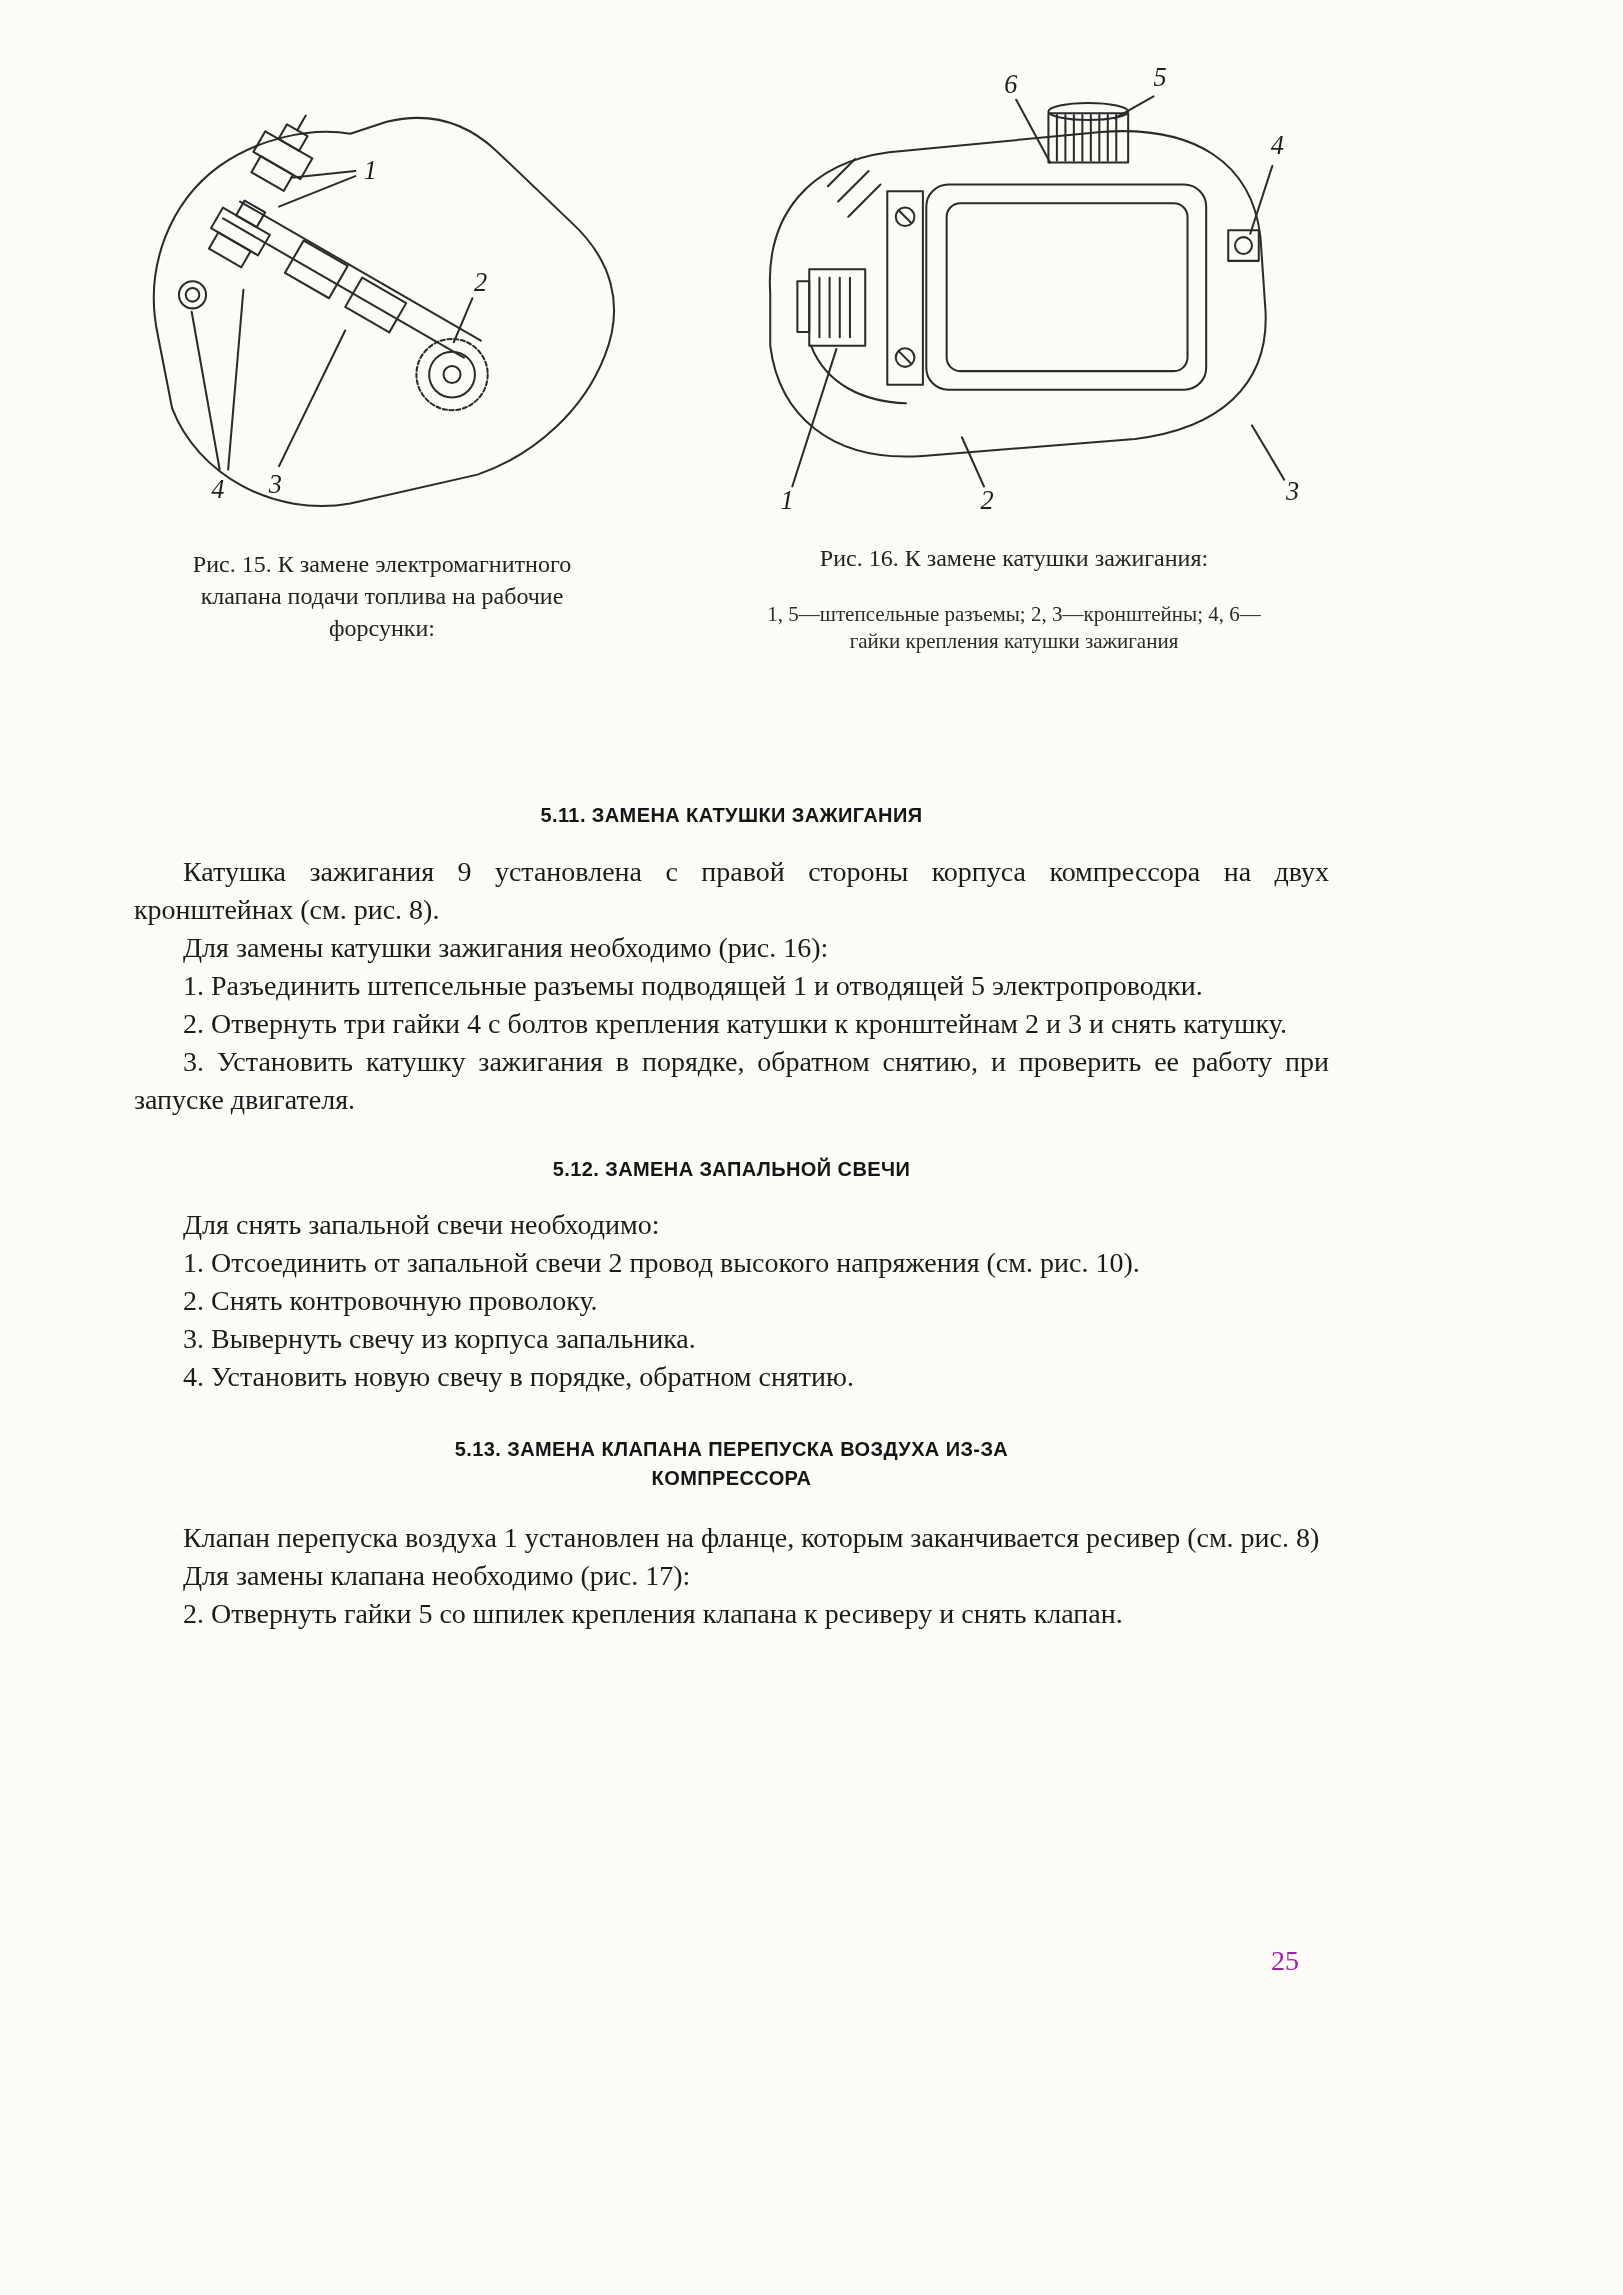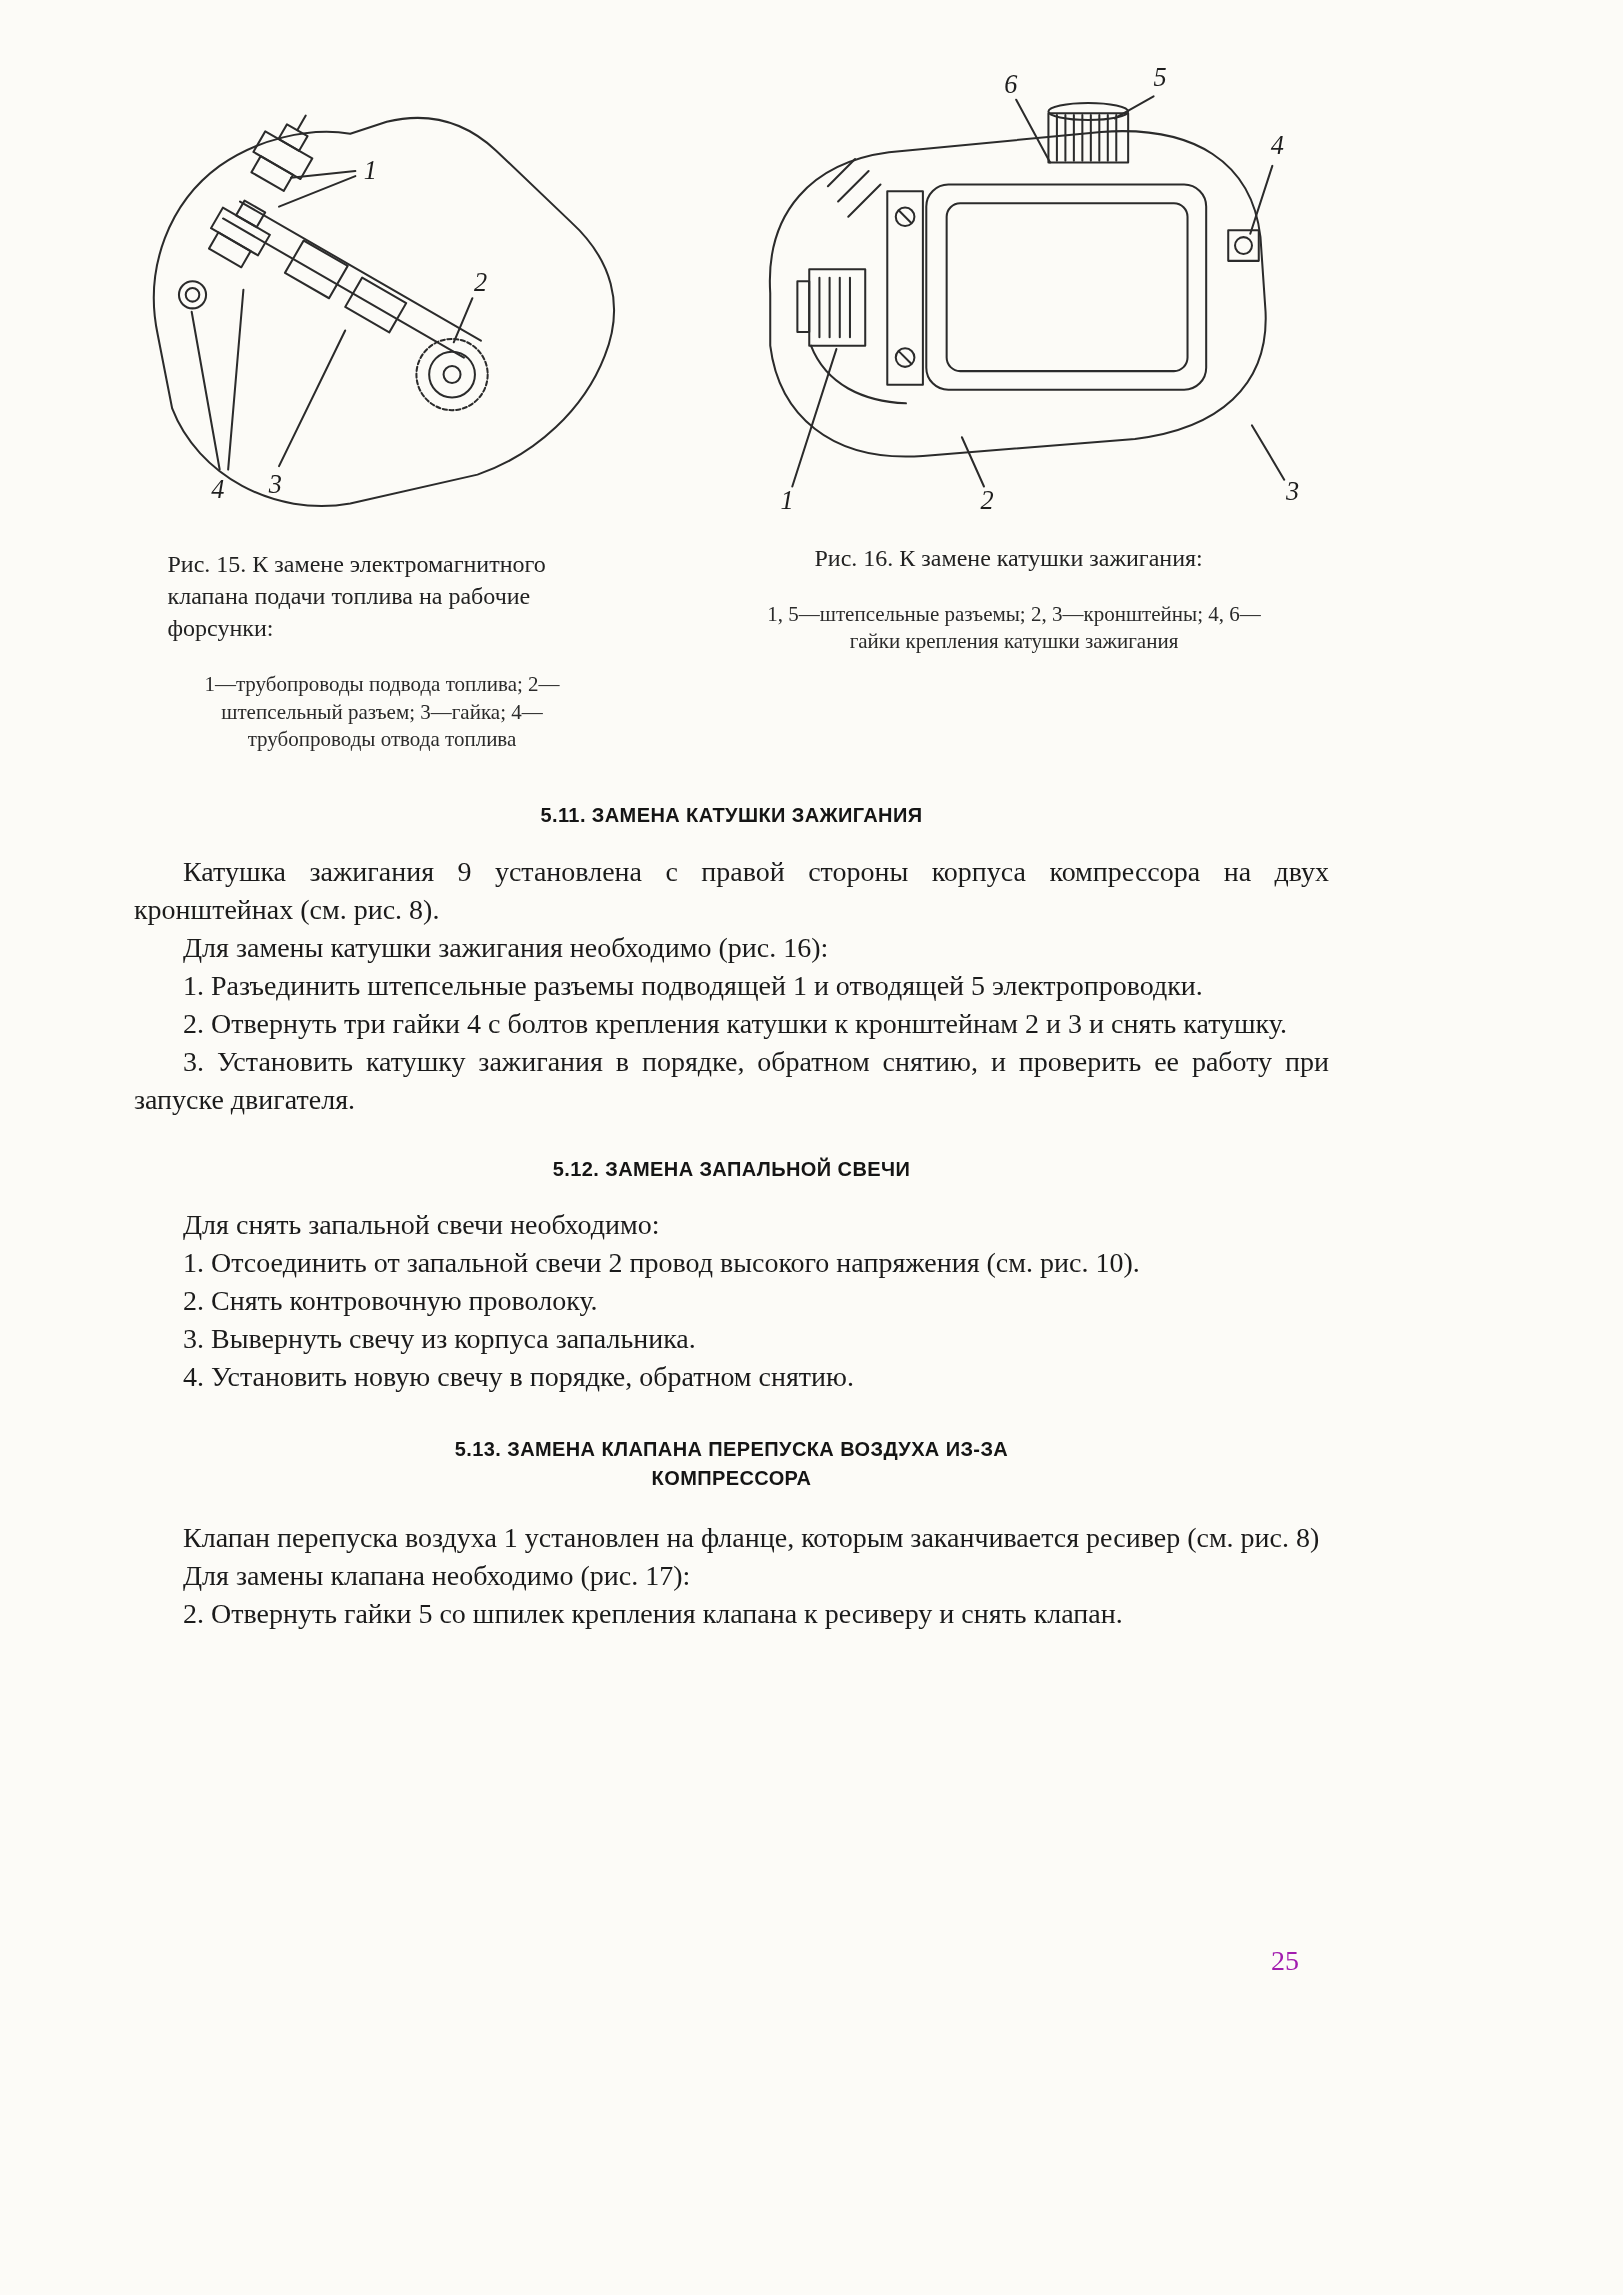--- a/index.html
+++ b/index.html
@@ -11,21 +11,21 @@
     background: #fcfbf7;
     color: #1d1d1d;
     font-family: "Liberation Serif", serif;
     overflow: hidden;
   }
   .figure-block { position: absolute; }
   .fig15 { left: 85px; top: 76px;  width: 594px; }
   .fig16 { left: 700px; top: 59px;  width: 628px; }
   .fig-drawing { display: block; margin: 0 auto; }
   .fig-caption-title {
-    font-size: 24px; line-height: 1.32; text-align: left;
+    font-size: 24px; line-height: 1.32; text-align: center;
     margin: 15.3px auto 0; color: #222;
   }
   .fig15 .fig-caption-title { max-width: 429px; }
   .fig16 .fig-caption-title { max-width: 399px; margin-top: 25.5px; }
   .fig-caption-legend {
     font-size: 21px; line-height: 1.3; text-align: center;
     margin: 27px auto 0; color: #2a2a2a;
   }
   .fig15 .fig-caption-legend { max-width: 407px; }
   .fig16 .fig-caption-legend { max-width: 518px; }
@@ -100,21 +100,20 @@
         <line x1="148" y1="464" x2="115" y2="278"></line>
         <line x1="158" y1="464" x2="176" y2="252"></line>
       </g>
       <text class="callout" x="318" y="122">1</text>
       <text class="callout" x="448" y="254">2</text>
       <text class="callout" x="206" y="492">3</text>
       <text class="callout" x="138" y="498">4</text>
     </svg>
     <figcaption>
       <div class="fig-caption-title">Рис. 15. К замене электромагнитного клапана подачи топлива на рабочие форсунки:</div>
-      <div class="fig-caption-legend">1—трубопроводы подвода топлива; 2—штепсельный разъем; 3—гайка; 4—трубопроводы отвода топлива</div>
     </figcaption>
   </figure>
 
   <figure class="figure-block fig16" style="margin:0;">
     <svg class="fig-drawing" viewBox="0 0 720 540" width="611" height="458" xmlns="http://www.w3.org/2000/svg">
       <g fill="none" stroke="#2b2b2b" stroke-width="2.4" stroke-linejoin="round" stroke-linecap="round">
 
         <path d="M72,276 C66,180 122,122 212,110 L462,86 C572,78 640,122 650,210 L656,298 C660,386 600,436 502,448 L252,468 C142,476 82,418 72,338 Z"></path>
 
         <rect x="256" y="148" width="330" height="242" rx="26"></rect>

